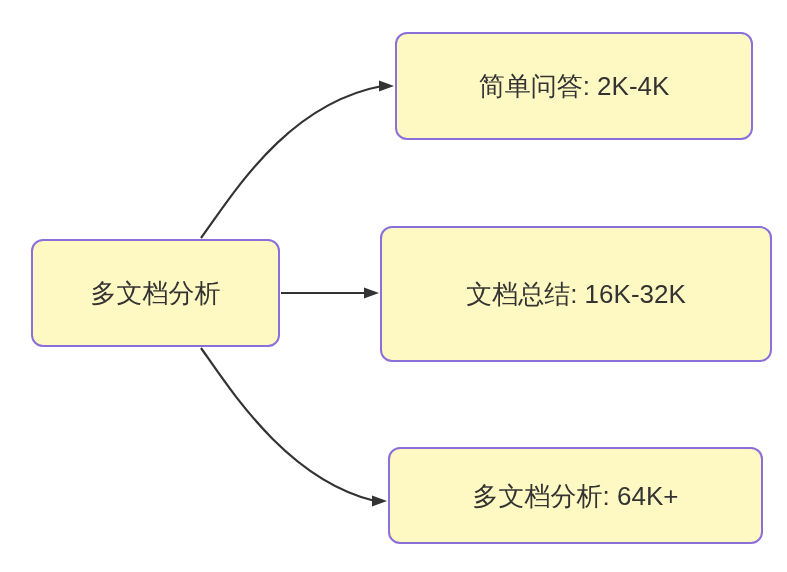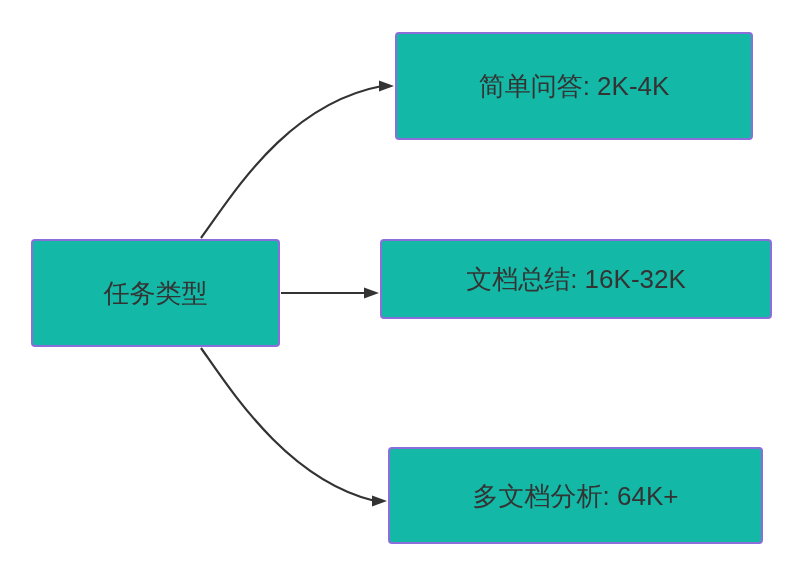--- a/index.html
+++ b/index.html
@@ -28,23 +28,23 @@
     left: 0;
     top: 0;
     width: 787px;
     height: 572px;
     pointer-events: none;
   }
 
   .node {
     position: absolute;
     box-sizing: border-box;
-    background: #14b8a6;
+    background: #fef9c3;
     border: 2px solid #8a6fdb;
-    border-radius: 4px;
+    border-radius: 12px;
     display: flex;
     align-items: center;
     justify-content: center;
   }
 
   .node-label {
     color: #333333;
     font-size: 26px;
     line-height: 1;
     white-space: nowrap;
@@ -59,23 +59,23 @@
     height: 108px;
   }
   #node-target-0 {
     left: 395px;
     top: 32px;
     width: 358px;
     height: 108px;
   }
   #node-target-1 {
     left: 380px;
-    top: 239px;
+    top: 226px;
     width: 392px;
-    height: 80px;
+    height: 136px;
     align-items: center;
   }
   #node-target-2 {
     left: 388px;
     top: 447px;
     width: 375px;
     height: 97px;
   }
 
   .edge-path {
@@ -105,21 +105,21 @@
       <polygon class="edge-arrow" points="379,293 364,287.5 364,298.5"></polygon>
     </g>
 
     <g>
       <path class="edge-path" d="M 201,348 C 232,392 288,480 375,501"></path>
       <polygon class="edge-arrow" points="387,501 372,495.5 372,506.5"></polygon>
     </g>
   </svg>
 
   <div class="node" id="node-source">
-    <span class="node-label">任务类型</span>
+    <span class="node-label">多文档分析</span>
   </div>
 
   <div class="node" id="node-target-0">
     <span class="node-label">简单问答: 2K-4K</span>
   </div>
 
   <div class="node" id="node-target-1">
     <span class="node-label">文档总结: 16K-32K</span>
   </div>
 

